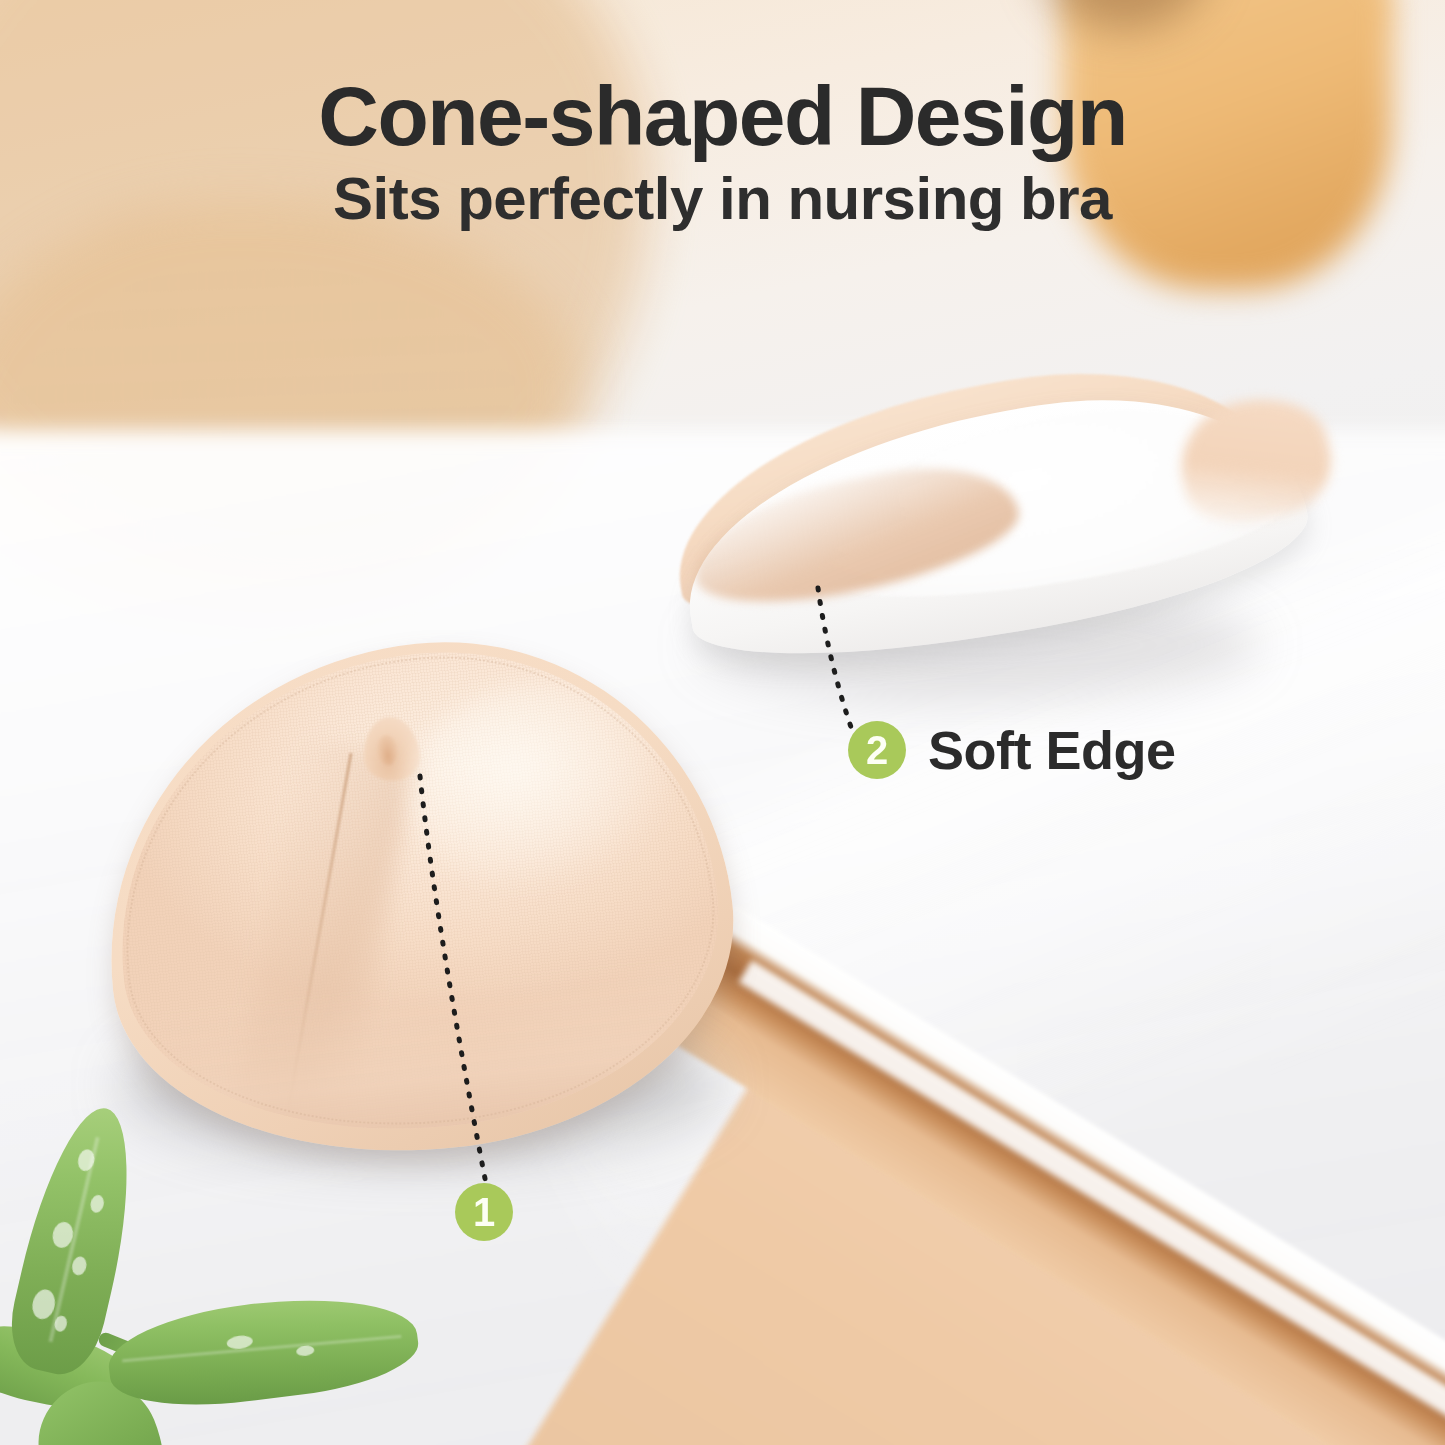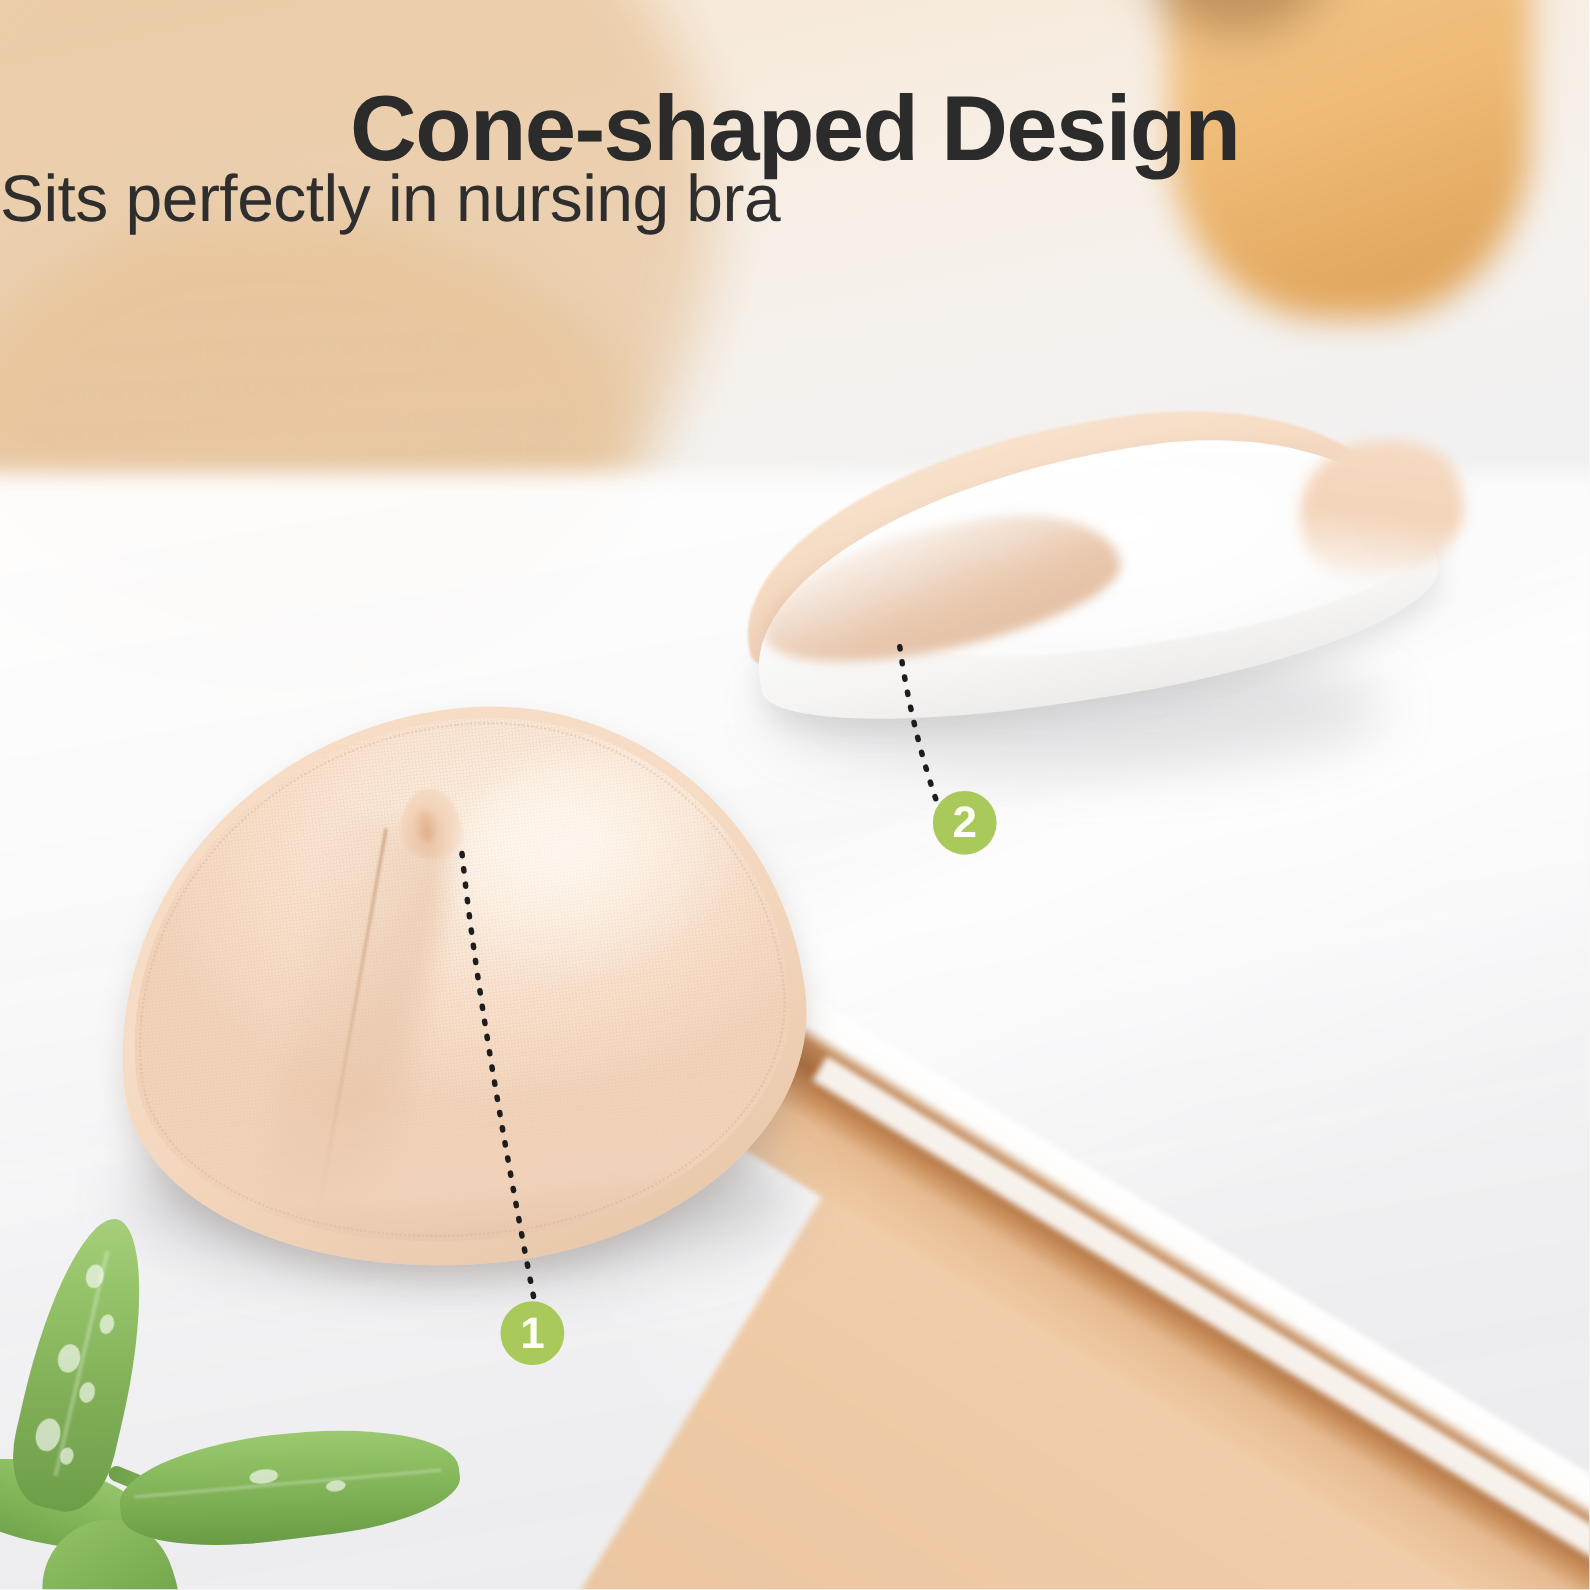--- a/index.html
+++ b/index.html
@@ -411,23 +411,24 @@
     text-align: center;
     font-size: 84px;
     font-weight: bold;
     letter-spacing: -1.5px;
     color: #2b2b2b;
     line-height: 1;
   }
   .subtitle {
     position: absolute;
     left: 0; right: 0;
-    top: 151px;
+    top: 169px;
+    text-align: center;
     font-size: 60px;
-    font-weight: normal;
+    font-weight: bold;
     letter-spacing: -0.5px;
     color: #2e2e2e;
     line-height: 1;
   }
 
   
   .callout {
     position: absolute;
     display: flex;
     align-items: center;
@@ -539,15 +540,16 @@
   <svg class="leader" id="leader-1" viewBox="0 0 180 430">
     <path d="M 40 6 C 52 120, 78 270, 108 424"></path>
   </svg>
 
   <div class="callout" id="callout-1">
     <div class="badge">1</div>
   </div>
 
   <div class="callout" id="callout-2">
     <div class="badge">2</div>
+    <div class="callout-label">Soft Edge</div>
   </div>
 
 </div>
 
 </body></html>

